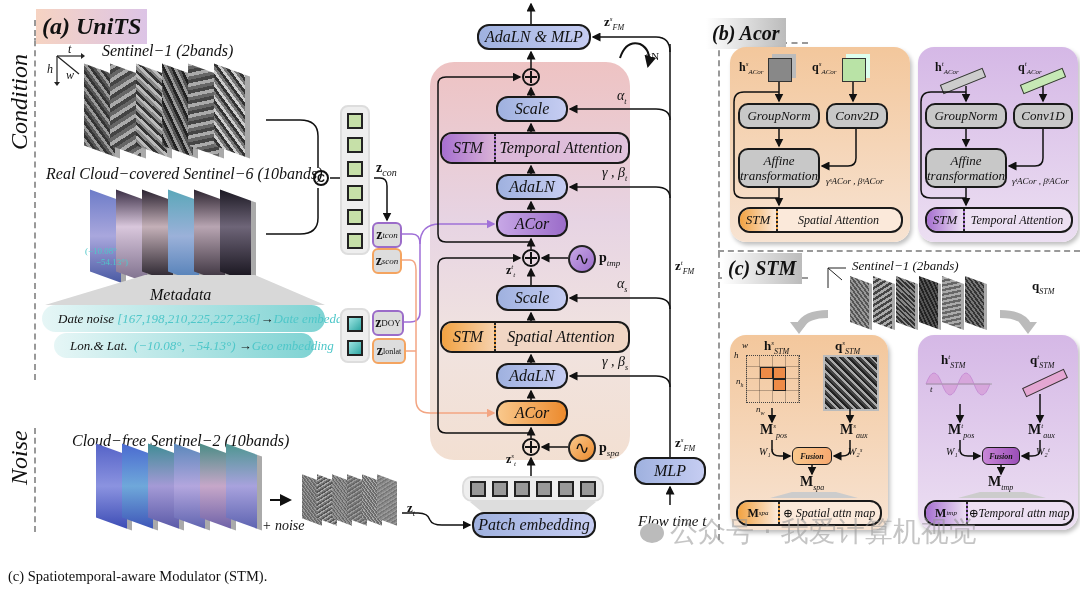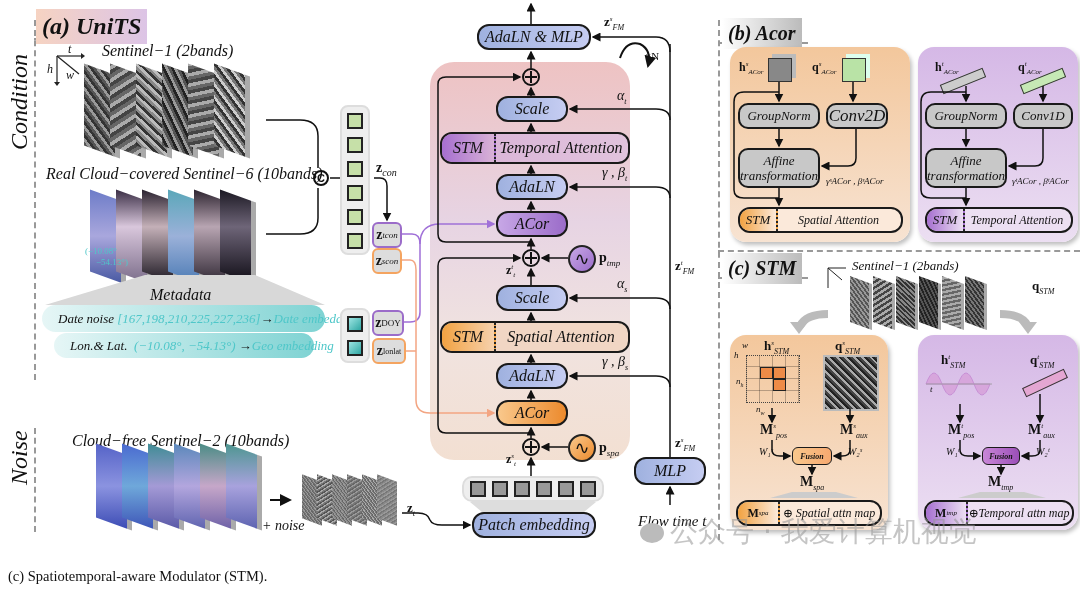--- a/index.html
+++ b/index.html
@@ -271,32 +271,32 @@
   <path d="M402 513 H418 Q428 513 430 520 Q432 525 442 525 H470" stroke="#111" stroke-width="1.5" fill="none" marker-end="url(#ah)"></path>
   <line x1="270" y1="500" x2="290" y2="500" stroke="#111" stroke-width="2" marker-end="url(#ah)"></line>
 
   <path d="M620 58 Q626 40 640 44 Q652 50 648 66" stroke="#111" stroke-width="2" fill="none" marker-end="url(#ah)"></path>
 
   <polygon points="470,502 596,502 584,512 482,512" fill="#ddd"></polygon>
 </svg>
 
 <div class="abs dash-v" style="left:718px;top:20px;height:520px;"></div>
 <div class="abs dash-h" style="left:718px;top:42px;width:90px;"></div>
-<div class="abs section-title" style="left:722px;top:18px;font-size:20px;background:linear-gradient(90deg,#fff,#bbb);">(b) Acor</div>
+<div class="abs section-title" style="left:706px;top:18px;font-size:20px;background:linear-gradient(90deg,#fff,#bbb);">(b) Acor</div>
 
 <div class="panel orange-bg" style="left:730px;top:47px;width:180px;height:195px;"></div>
 <div class="panel purple-bg" style="left:918px;top:47px;width:160px;height:195px;"></div>
 
 <span class="abs" style="left:739px;top:60px;font-size:12px;"><b>h</b><sup class="it" style="font-size:7px;">s</sup><sub class="it" style="font-size:7px;">ACor</sub></span>
 <div class="abs" style="left:768px;top:58px;width:22px;height:22px;background:#888;border:1.5px solid #333;box-shadow:4px -4px 0 #bbb;"></div>
 <span class="abs" style="left:812px;top:60px;font-size:12px;"><b>q</b><sup class="it" style="font-size:7px;">s</sup><sub class="it" style="font-size:7px;">ACor</sub></span>
 <div class="abs" style="left:842px;top:58px;width:22px;height:22px;background:#b9e3a6;border:1.5px solid #333;box-shadow:4px -4px 0 #dfe;"></div>
 
 <div class="box grey" style="left:738px;top:103px;width:82px;height:26px;font-size:13px;">GroupNorm</div>
-<div class="box grey" style="left:826px;top:103px;width:62px;height:26px;font-size:17px;">Conv2D</div>
+<div class="box grey" style="left:826px;top:103px;width:62px;height:26px;font-size:13px;">Conv2D</div>
 <div class="box grey" style="left:738px;top:148px;width:82px;height:40px;font-size:13px;flex-direction:column;line-height:15px;">
     <span>Affine</span>
     <span>transformation</span>
   </div>
 <span class="abs it" style="left:826px;top:176px;font-size:9px;">γˢACor , βˢACor</span>
 <div class="box" style="left:738px;top:207px;width:165px;height:26px;background:#fbe9da;font-size:12px;">
   <div class="stm-part" style="width:36px;background:linear-gradient(90deg,#f2a241,#fbe9da);font-size:13px;">STM</div>
   <span style="margin-left:36px;">Spatial Attention</span>
 </div>
 

